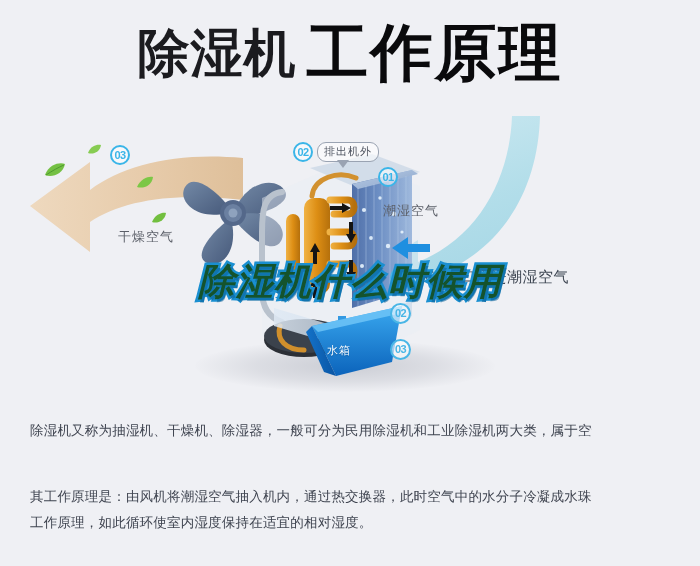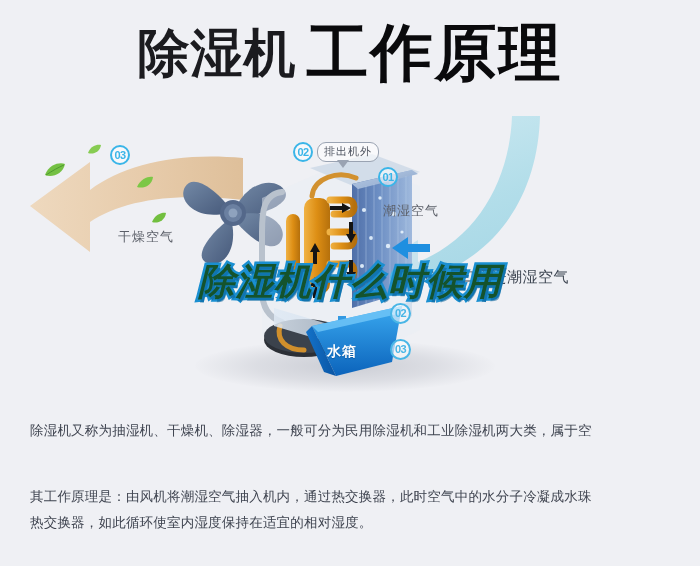--- a/index.html
+++ b/index.html
@@ -79,22 +79,22 @@
     background:rgba(255,255,255,.6);
     padding:1px 6px 2px 6px;
     font-size:11px;color:#4e5460;letter-spacing:1px;white-space:nowrap;
   }
   .callout-tail{
     position:absolute;width:0;height:0;
     border-left:6px solid transparent;border-right:6px solid transparent;
     border-top:8px solid #9aa3b2;
   }
   .tank-label{
-    position:absolute;font-size:14px;color:#ffffff;letter-spacing:1px;
-    white-space:nowrap;font-weight:700;
+    position:absolute;font-size:11px;color:#ffffff;letter-spacing:1px;
+    white-space:nowrap;font-weight:400;
     text-shadow:0 1px 1px rgba(0,60,120,.45);
   }
 
   
   .legend{position:absolute;left:390px;top:262px;width:300px;}
   .legend-row{
     display:flex;align-items:center;height:30px;margin-bottom:6px;
   }
   .legend-badge{
     width:21px;height:21px;border-radius:50%;
@@ -358,17 +358,17 @@
   <div class="watermark">
     <span>除湿机什么时候用</span>
   </div>
 
   <div class="bottom">
     <div class="para p1">
       <span class="line">除湿机又称为抽湿机、干燥机、除湿器，一般可分为民用除湿机和工业除湿机两大类，属于空调家庭中的一个成员。</span>
     </div>
     <div class="para p2">
       <span class="line">其工作原理是：由风机将潮湿空气抽入机内，通过热交换器，此时空气中的水分子冷凝成水珠，处理过后的干燥空气</span>
-      <span class="line">热交换器，如此循环使室内湿度保持在适宜的相对湿度。</span>
+      <span class="line">工作原理，如此循环使室内湿度保持在适宜的相对湿度。</span>
     </div>
   </div>
 
 </div>
 
 </body></html>

